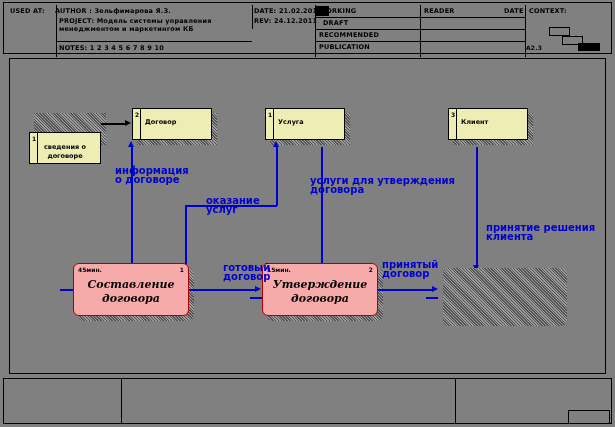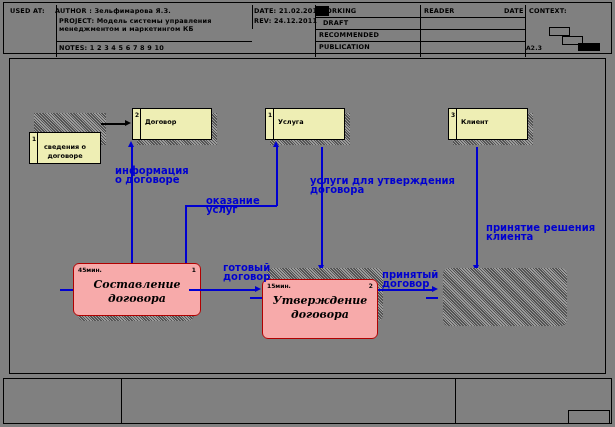--- a/index.html
+++ b/index.html
@@ -231,45 +231,45 @@
     <div class="arrowhead ah-down" style="left:308px;top:206px;"></div>
     <div class="alabel" style="left:300px;top:118px;white-space:pre-line;">услуги для утверждения
 договора</div>
 
     <div class="ab" style="left:466px;top:88px;width:1.5px;height:123px;"></div>
     <div class="arrowhead ah-down" style="left:463px;top:206px;"></div>
     <div class="alabel" style="left:476px;top:117px;white-space:pre-line;margin-top:48px;">принятие решения
 клиента</div>
 
     <div class="shadow-hatch" style="left:68px;top:209px;width:116px;height:53px;border-radius:6px;"></div>
-    <div class="proc" id="proc1" style="left:63px;top:204px;width:128px;height:53px;">
+    <div class="proc" id="proc1" style="left:63px;top:204px;width:116px;height:53px;">
       <div class="dur">45мин.</div>
       <div class="num">1</div>
       <div class="title" style="white-space:pre-line;">Составление
 договора</div>
     </div>
 
     <div class="shadow-hatch" style="left:257px;top:209px;width:116px;height:53px;border-radius:6px;"></div>
-    <div class="proc" id="proc2" style="left:252px;top:220px;width:116px;height:60px;">
+    <div class="proc" id="proc2" style="left:252px;top:204px;width:116px;height:53px;">
       <div class="dur">15мин.</div>
       <div class="num">2</div>
       <div class="title" style="white-space:pre-line;">Утверждение
 договора</div>
     </div>
 
     <div class="shadow-hatch" style="left:433px;top:209px;width:124px;height:58px;border-radius:6px;"></div>
 
     <div class="ab" style="left:179px;top:230px;width:68px;height:1.5px;"></div>
     <div class="arrowhead ah-right" style="left:245px;top:227px;"></div>
     <div class="alabel" style="left:185px;top:205px;white-space:pre-line;padding-left:28px;">готовый
 договор</div>
 
     <div class="ab" style="left:368px;top:230px;width:56px;height:1.5px;"></div>
     <div class="arrowhead ah-right" style="left:422px;top:227px;"></div>
-    <div class="alabel" style="left:372px;top:212px;white-space:pre-line;">принятый
+    <div class="alabel" style="left:372px;top:202px;white-space:pre-line;">принятый
 договор</div>
 
     <div class="ab" style="left:50px;top:230px;width:13px;height:1.5px;"></div>
     <div class="ab" style="left:240px;top:238px;width:12px;height:1.5px;"></div>
     <div class="ab" style="left:416px;top:238px;width:12px;height:1.5px;"></div>
   </div>
 
   <div class="frame" id="footer">
     
     

